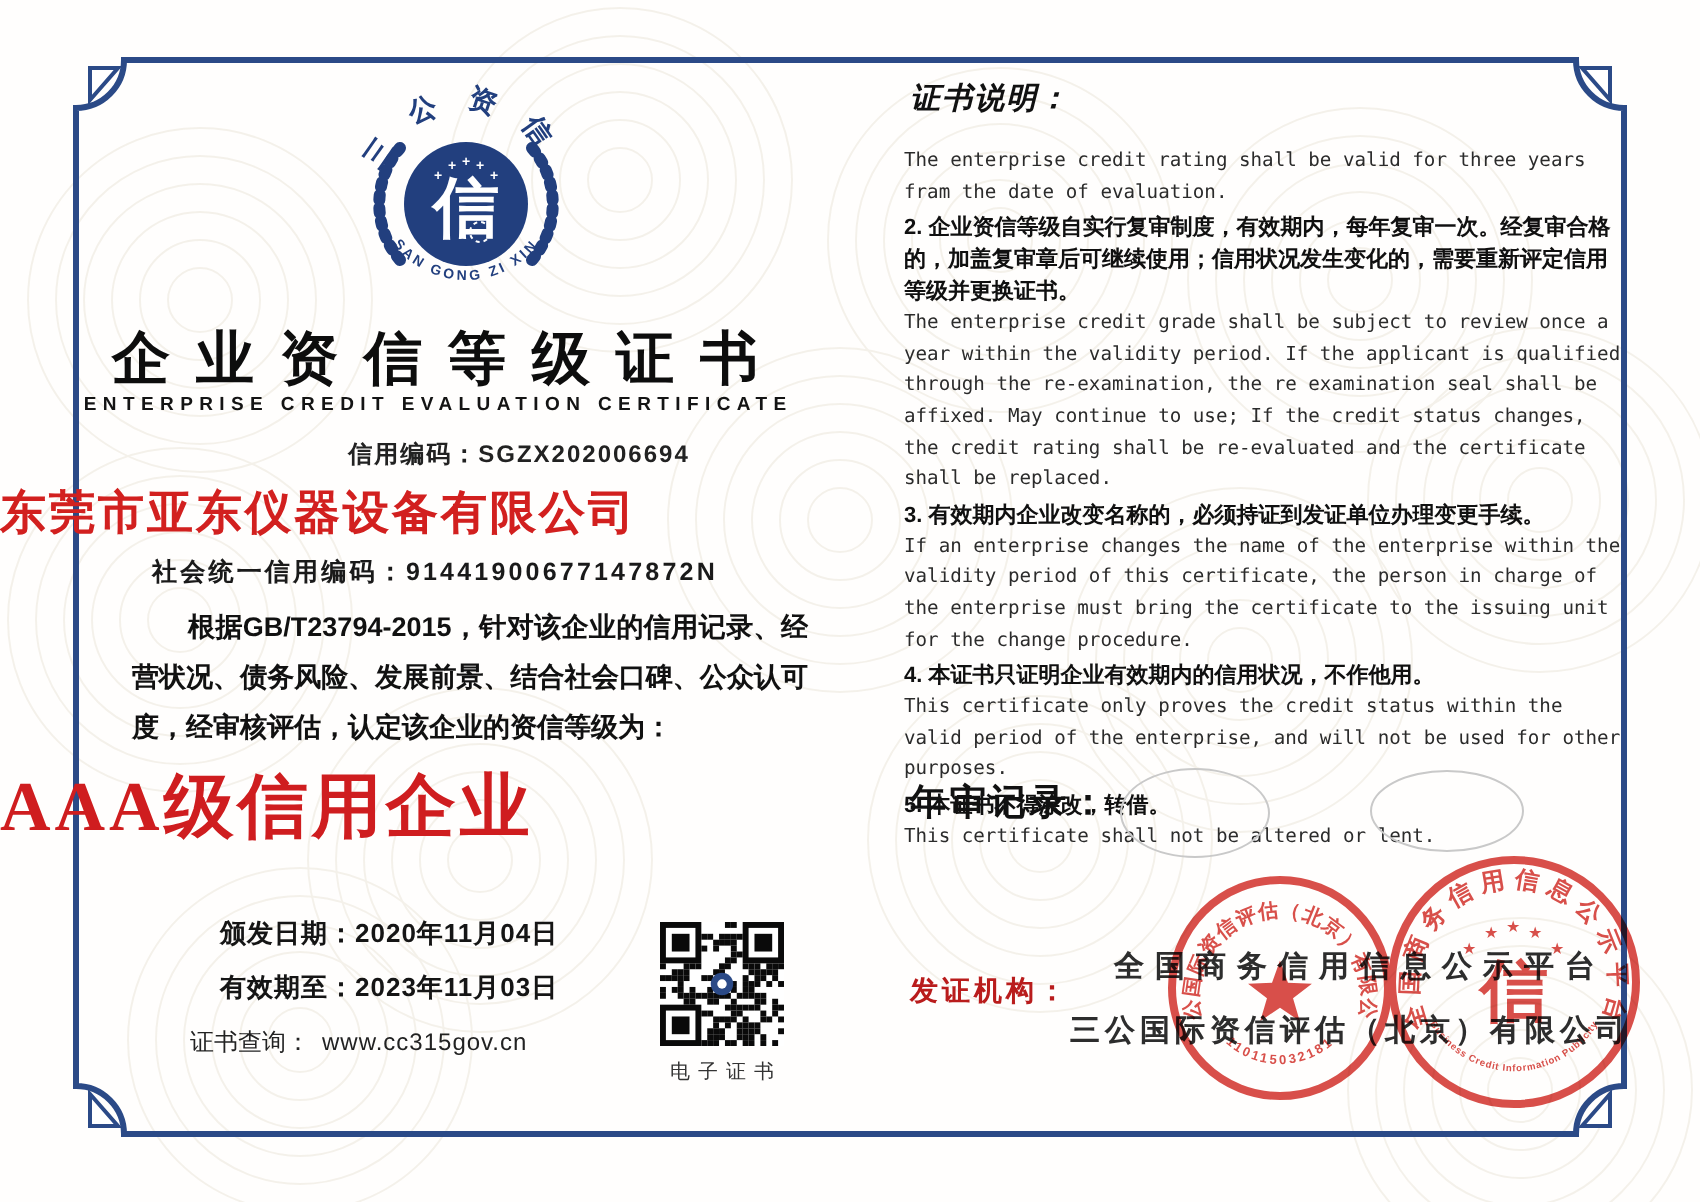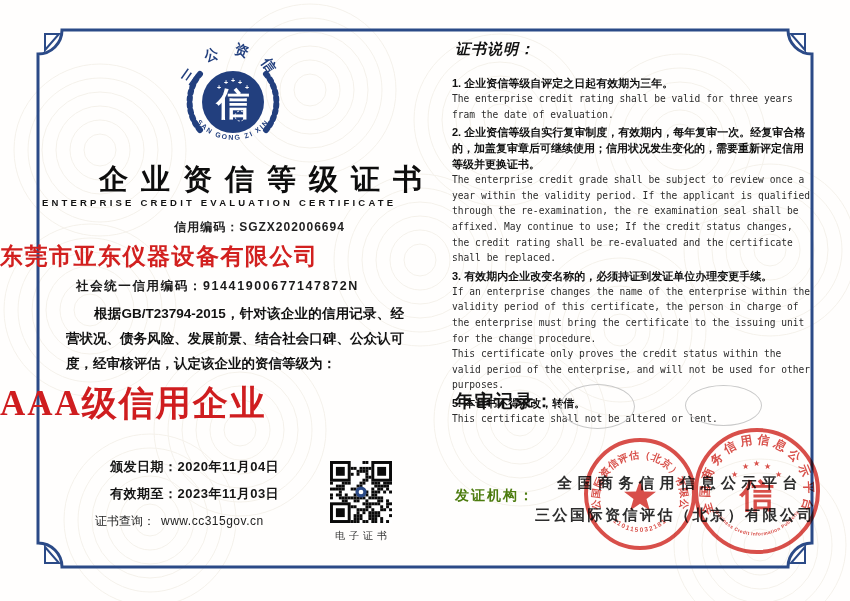--- a/index.html
+++ b/index.html
@@ -1,21 +1,21 @@
 <!DOCTYPE html>
 <html><head>
 <meta charset="utf-8">
 <style>
   html,body{margin:0;padding:0;background:#ffffff;}
   .page{position:relative;width:850px;height:601px;background:#fffefd;overflow:hidden;
         font-family:"Liberation Sans","DejaVu Sans",sans-serif;color:#1c1c1c;}
   .abs{position:absolute;}
   svg{display:block;}
   
-  .title{left:0;top:160px;width:435px;text-align:right;font-family:"Liberation Serif","DejaVu Serif",serif;
+  .title{left:0;top:160px;width:435px;text-align:center;font-family:"Liberation Serif","DejaVu Serif",serif;
          font-size:29px;font-weight:700;letter-spacing:13px;text-indent:13px;color:#0d0d0d;}
   .title-en{left:0;top:197px;width:435px;text-align:center;font-size:9.5px;font-weight:700;
             letter-spacing:3.2px;text-indent:3.2px;color:#141414;}
   .credit-code{left:0;top:219px;width:435px;text-align:center;font-size:12px;font-weight:700;
                letter-spacing:1px;color:#222;margin-left:42px;}
   .company{left:0;top:241px;width:435px;text-align:left;font-size:23px;font-weight:700;
            letter-spacing:1.5px;color:#d2201f;}
   .social{left:0;top:278px;width:435px;text-align:center;font-size:12.5px;font-weight:700;
           letter-spacing:1.6px;color:#1a1a1a;}
   .paragraph{left:66px;top:301px;width:338px;font-size:13.5px;font-weight:700;line-height:25px;
@@ -32,21 +32,21 @@
   
   .inst-heading{left:455px;top:40px;font-size:15px;font-weight:700;letter-spacing:1px;color:#111;font-style:italic;}
   .inst-list{left:452px;top:73px;width:362px;}
   .inst-item .zh{font-size:11px;font-weight:700;line-height:16px;color:#101010;margin-top:2px;}
   .inst-item .en{font-family:"DejaVu Sans Mono","Liberation Mono",monospace;font-size:9.6px;
                  line-height:15.6px;color:#2b2b2b;}
   .review-label{left:455px;top:389px;font-size:18px;font-weight:700;letter-spacing:2px;color:#111;}
   .review-oval{border:1px solid #c9c9c9;border-radius:50%;}
   .oval1{left:560px;top:384px;width:73px;height:43px;}
   .oval2{left:685px;top:385px;width:75px;height:39px;}
-  .issuer-label{left:455px;top:487px;font-size:14px;font-weight:700;letter-spacing:2px;color:#4d7c0f;}
+  .issuer-label{left:455px;top:487px;font-size:14px;font-weight:700;letter-spacing:2px;color:#b91c1c;}
   .issuer-line1{left:540px;top:474px;width:280px;text-align:center;font-size:15px;font-weight:700;
                 letter-spacing:5.5px;color:#2d2d2d;}
   .issuer-line2{left:525px;top:506px;width:300px;text-align:center;font-size:15px;font-weight:700;
                 letter-spacing:2.5px;color:#2d2d2d;}
   .seals{left:0;top:0;mix-blend-mode:multiply;opacity:.92;pointer-events:none;}
   .bg-svg{left:0;top:0;pointer-events:none;}
   .logo-wrap{left:173px;top:42px;width:120px;height:120px;}
 </style>
 </head>
 <body>
@@ -348,32 +348,32 @@
         <circle cx="10.5" cy="10.5" r="1.9" fill="#2b4a87"></circle>
         <circle cx="10.5" cy="10.5" r="0.8" fill="#ffffff"></circle>
       </svg>
   </div>
   <div class="abs qr-caption">电子证书</div>
 
   <div class="abs inst-heading">证书说明：</div>
 
   <div class="abs inst-list">
     <div class="inst-item">
-      <div class="zh">1. 企业资信等级自评定之日起有效期为三年。</div>
       <div class="en">The enterprise credit rating shall be valid for three years fram the date of evaluation.</div>
     </div>
     <div class="inst-item">
       <div class="zh">2. 企业资信等级自实行复审制度，有效期内，每年复审一次。经复审合格的，加盖复审章后可继续使用；信用状况发生变化的，需要重新评定信用等级并更换证书。</div>
       <div class="en">The enterprise credit grade shall be subject to review once a year within the validity period. If the applicant is qualified through the re-examination, the re examination seal shall be affixed. May continue to use; If the credit status changes, the credit rating shall be re-evaluated and the certificate shall be replaced.</div>
     </div>
     <div class="inst-item">
       <div class="zh">3. 有效期内企业改变名称的，必须持证到发证单位办理变更手续。</div>
       <div class="en">If an enterprise changes the name of the enterprise within the validity period of this certificate, the person in charge of the enterprise must bring the certificate to the issuing unit for the change procedure.</div>
     </div>
     <div class="inst-item">
+      <div class="zh">4. 本证书只证明企业有效期内的信用状况，不作他用。</div>
       <div class="en">This certificate only proves the credit status within the valid period of the enterprise, and will not be used for other purposes.</div>
     </div>
     <div class="inst-item">
       <div class="zh">5. 本证书不得涂改，转借。</div>
       <div class="en">This certificate shall not be altered or lent.</div>
     </div>
   </div>
 
   <div class="abs review-label">年审记录：</div>
   <div class="abs review-oval oval1"></div>

